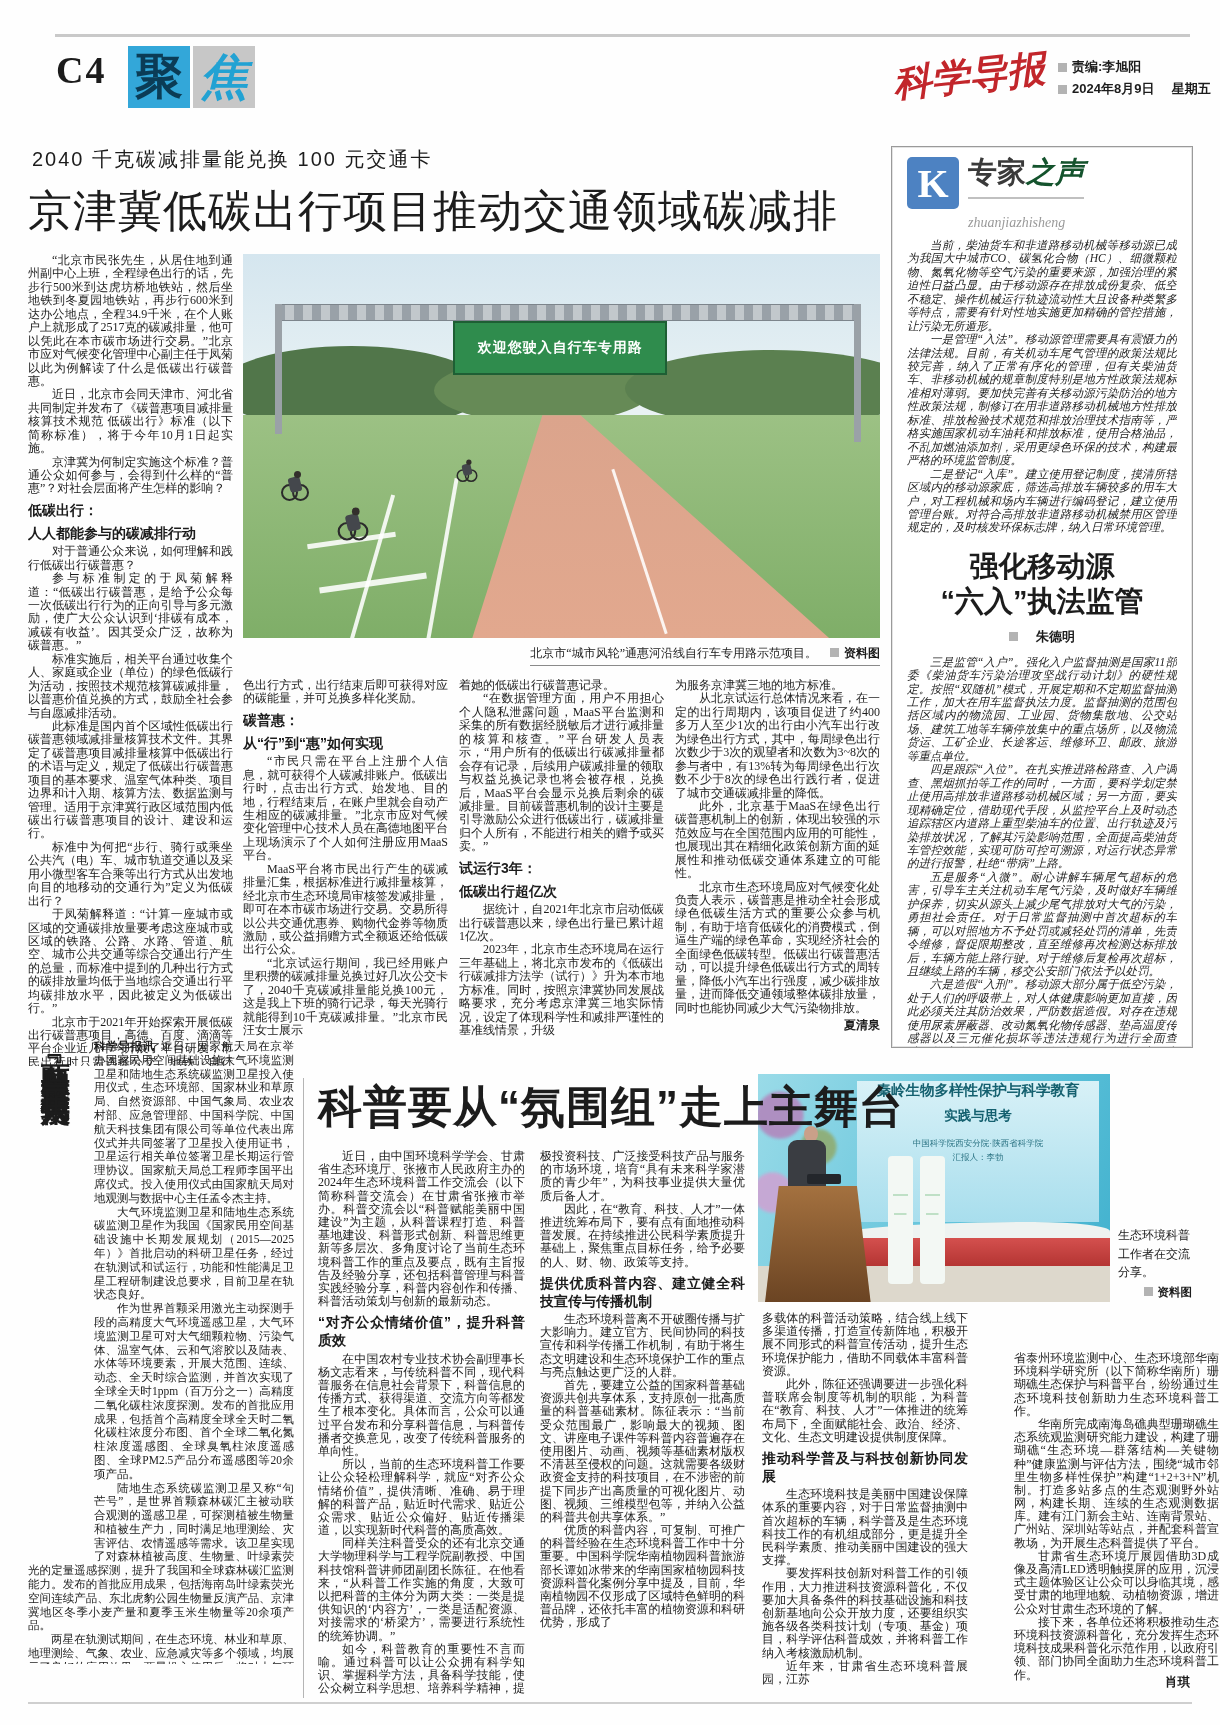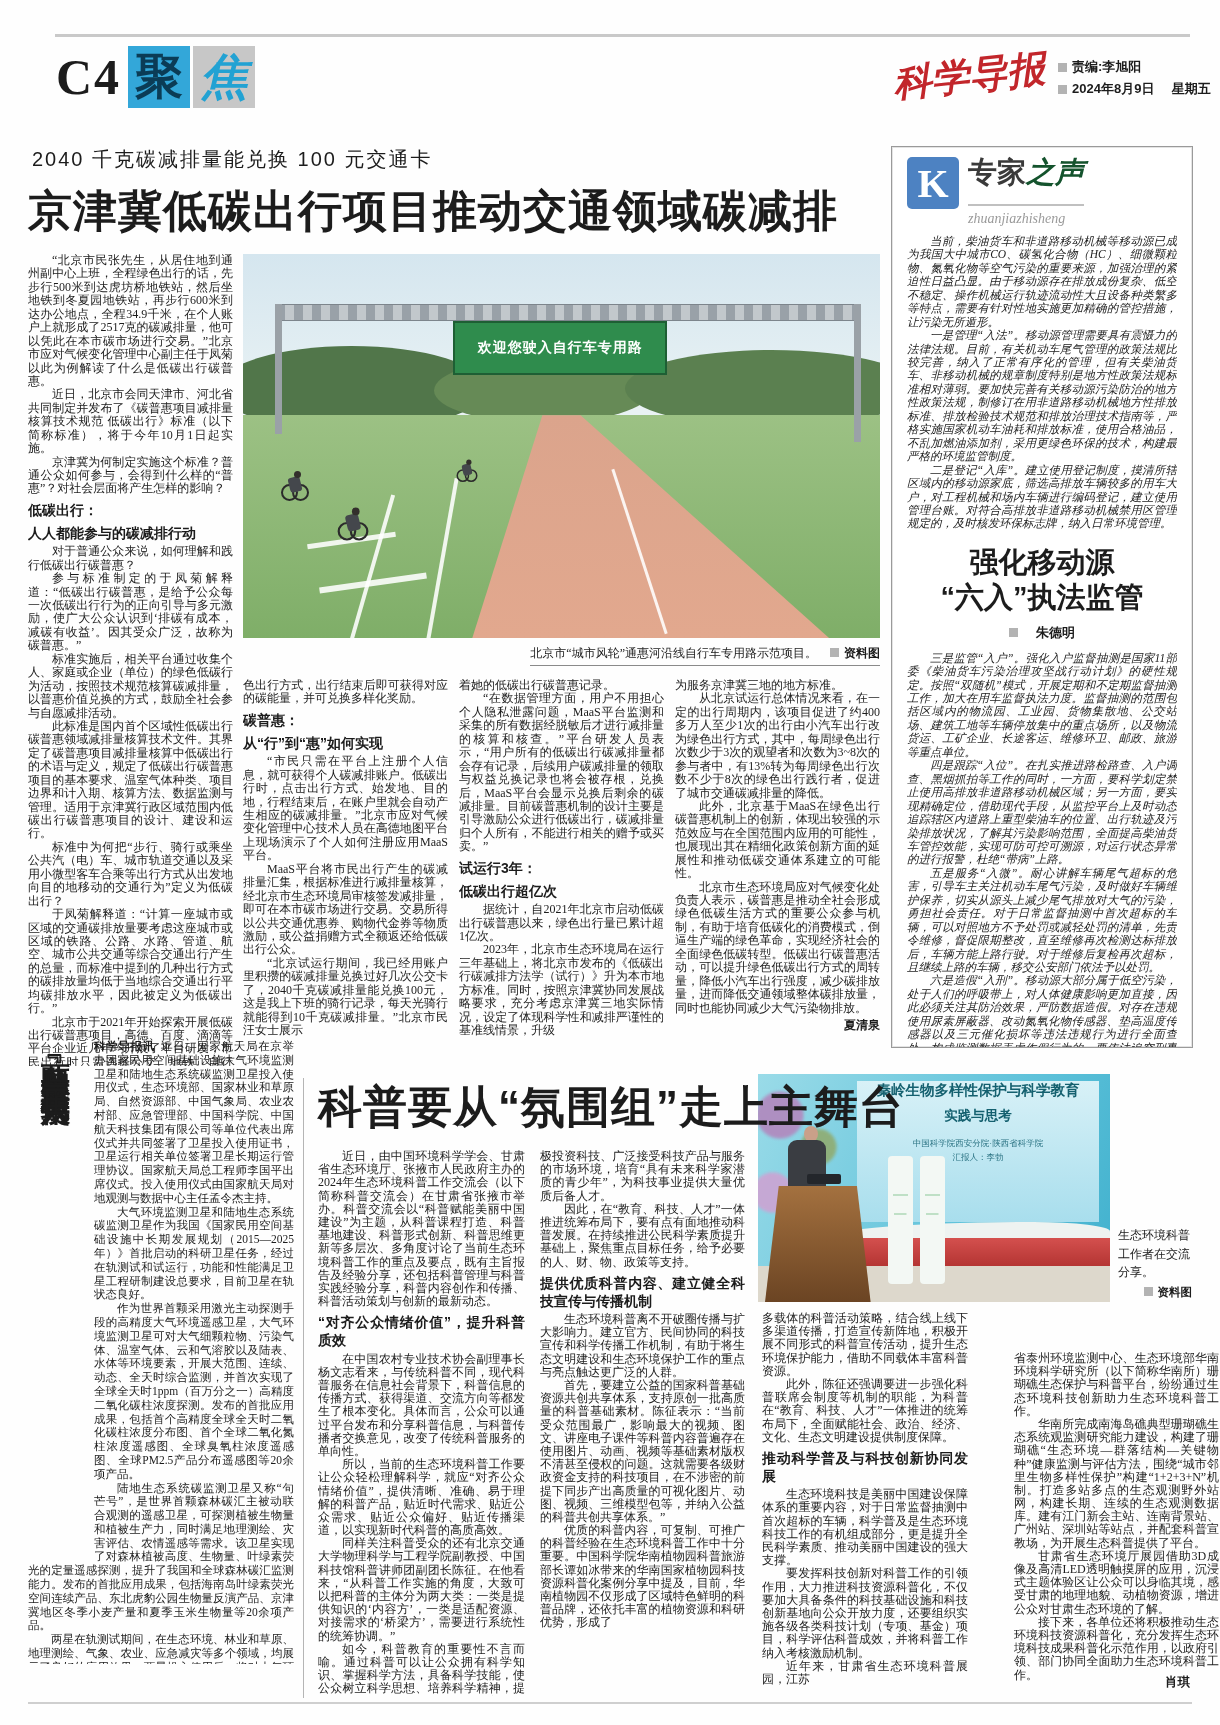--- a/index.html
+++ b/index.html
@@ -6,33 +6,33 @@
   body{width:1220px;height:1725px;background:#f4f4f2;font-family:"Liberation Serif","DejaVu Serif",serif;color:#1c1c1c;}
   .page{position:relative;width:1220px;height:1725px;background:#fefefe;overflow:hidden;}
   .abs{position:absolute;}
   p{margin:0;text-align:justify;text-indent:2em;}
   .col p{font-size:12px;line-height:1.12;}
   .col p.sub{font-family:"Liberation Sans","DejaVu Sans",sans-serif;font-weight:bold;font-size:14px;line-height:1.3;text-indent:0;margin:5px 0 3px;}
   .col p.noind{text-indent:0;}
   .col p.byline{text-indent:0;text-align:right;font-weight:bold;font-family:"Liberation Sans","DejaVu Sans",sans-serif;margin-top:4px;}
   
   .rule-top{left:55px;top:34px;width:1135px;height:3px;background:#c9c9c9;}
-  .pageno{left:56px;top:48px;font-size:50px;font-weight:bold;letter-spacing:2px;}
+  .pageno{left:56px;top:48px;font-size:38px;font-weight:bold;letter-spacing:2px;}
   .logo{left:128px;top:46px;display:flex;gap:3px;}
   .logo .sq{width:62px;height:62px;display:flex;align-items:center;justify-content:center;font-size:48px;font-weight:900;font-family:"Liberation Sans",sans-serif;}
   .sq1{background:#33a7d9;color:#0b3c56;}
   .sq2{background:#c7c7c7;color:#22a2d3;font-style:italic;}
   .masthead{left:893px;top:50px;width:170px;color:#c2262b;font-size:38px;font-weight:900;font-style:italic;transform:rotate(-6deg);white-space:nowrap;}
   .pubinfo{left:1058px;top:56px;font-family:"Liberation Sans",sans-serif;font-size:13px;font-weight:bold;line-height:1.7;}
   .pubinfo .row{display:flex;align-items:center;gap:5px;}
   .sqicon{display:inline-block;width:9px;height:9px;background:#b3b3b3;flex:none;}
   
   .main-article{left:28px;top:146px;width:852px;}
   .kicker{font-family:"Liberation Sans",sans-serif;font-size:20px;letter-spacing:2px;margin:0 0 9px 4px;}
-  .headline1{font-family:"Liberation Sans",sans-serif;font-size:44px;font-weight:700;white-space:nowrap;letter-spacing:1px;}
+  .headline1{font-family:"Liberation Sans",sans-serif;font-size:44px;font-weight:400;white-space:nowrap;letter-spacing:1px;}
   .main-flex{display:flex;gap:10px;margin-top:13px;}
   .col{overflow:hidden;}
   .col1{width:205px;flex:none;height:812px;}
   .main-right{width:637px;flex:none;}
   .cols234{display:flex;gap:11px;margin-top:13px;}
   .cols234 .col{width:205px;flex:none;height:368px;}
   
   .photo1{position:relative;width:637px;height:384px;overflow:hidden;background:linear-gradient(#d5e6ef 0%,#e9f2f4 40%,#e9f2f4 100%);}
   .p1-tree{position:absolute;border-radius:50%;}
   .p1-road{position:absolute;left:0;right:0;top:42%;bottom:0;background:linear-gradient(#9cc184,#7fae68);}
@@ -50,21 +50,21 @@
   .cap-inner{display:inline-block;border-bottom:1px solid #8a8a8a;padding-bottom:3px;font-size:12px;}
   .credit{font-weight:bold;margin-left:10px;}
   .credit .sqicon{margin-right:5px;}
   
   .expert{left:891px;top:146px;width:302px;height:902px;border:1px solid #9a9a9a;box-shadow:0 0 0 1px #e4e4e4 inset;box-sizing:border-box;padding:10px 15px 0 15px;overflow:hidden;background:#fff;}
   .expert-head{display:flex;align-items:flex-start;gap:9px;margin-bottom:8px;}
   .kblock{width:52px;height:52px;background:#4d82c2;color:#fff;font-size:40px;font-weight:bold;display:flex;align-items:center;justify-content:center;border-radius:5px;}
   .zj-line{font-size:29px;line-height:1.1;font-family:"Liberation Sans",sans-serif;white-space:nowrap;}
   .zj1{color:#3a3a3a;font-weight:bold;}
   .zj2{color:#14532d;font-weight:900;font-style:italic;font-family:"Liberation Serif",serif;}
-  .pinyin{color:#9a9a9a;font-style:italic;font-size:14px;border-top:2px solid #c0c0c0;margin-top:15px;padding-top:5px;font-family:"Liberation Serif",serif;}
+  .pinyin{color:#9a9a9a;font-style:italic;font-size:14px;border-top:2px solid #c0c0c0;margin-top:8px;padding-top:16px;font-family:"Liberation Serif",serif;}
   .expert .col p{font-size:11.5px;line-height:1.17;font-style:italic;}
   .expert-headline{font-family:"Liberation Sans",sans-serif;font-weight:900;font-size:29px;line-height:1.22;text-align:center;margin:14px 0 8px;}
   .expert-author{display:flex;align-items:center;justify-content:center;gap:18px;font-family:"Liberation Sans",sans-serif;font-weight:bold;font-size:13px;margin-bottom:10px;}
   
   .divider-v{left:303px;top:1078px;width:1px;height:620px;background:#b5b5b5;}
   .rule-bottom{left:28px;top:1702px;width:1164px;height:2px;background:#cfcfcf;}
   .satellite{left:28px;top:1040px;width:266px;height:624px;overflow:hidden;}
   .vert-head{float:left;width:56px;height:508px;writing-mode:vertical-rl;text-orientation:upright;font-family:"Liberation Sans",sans-serif;font-weight:900;font-size:29px;letter-spacing:2px;margin:2px 10px 4px 0;line-height:56px;}
   .satellite p{font-size:11.5px;line-height:1.2;}
   .satellite .lead{font-family:"Liberation Sans",sans-serif;margin-right:6px;}

